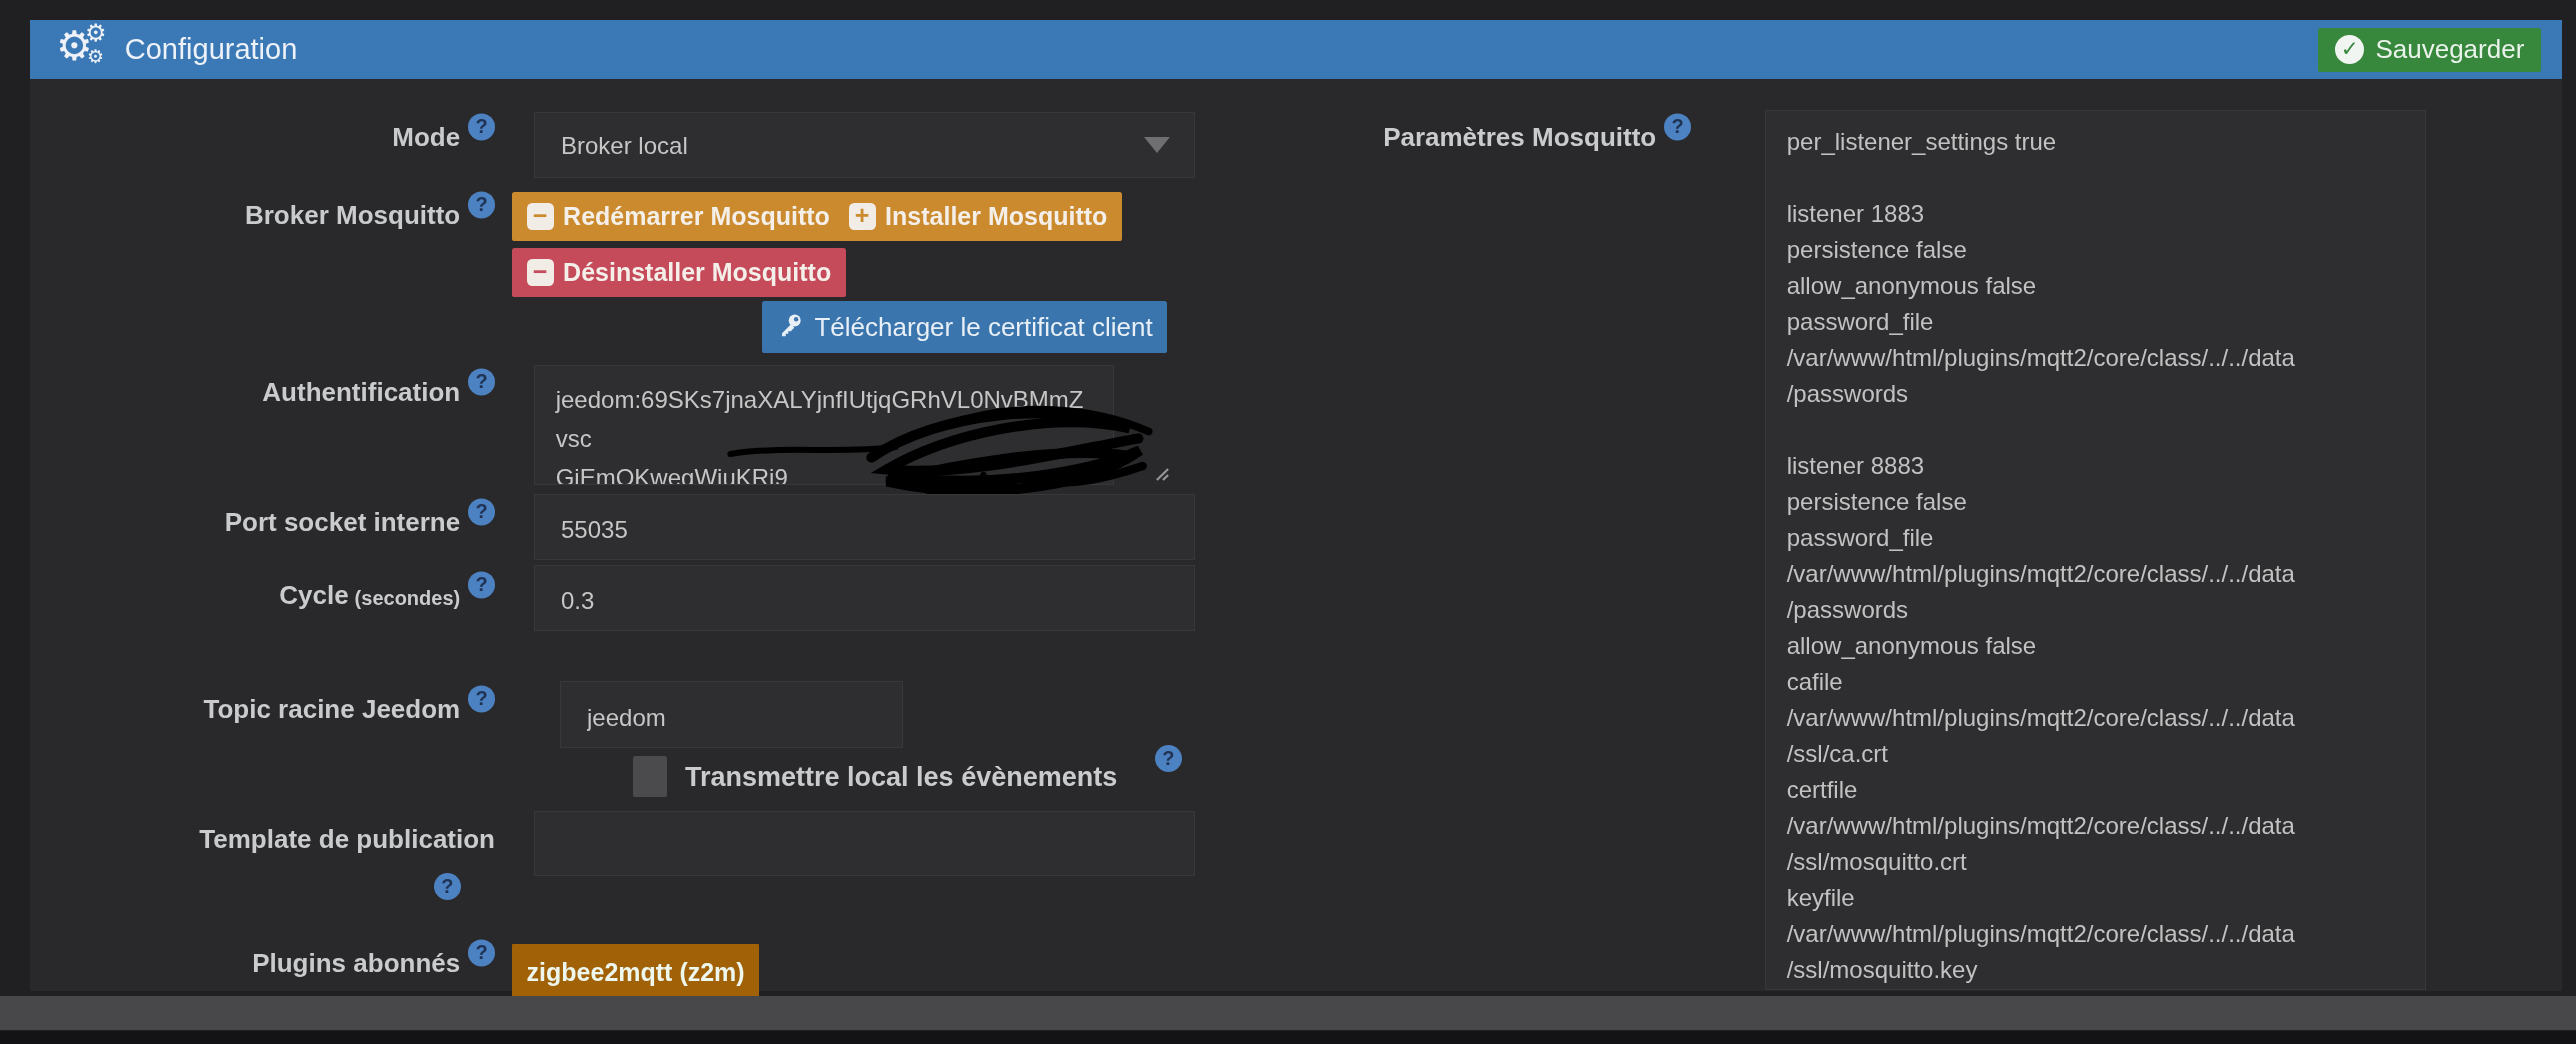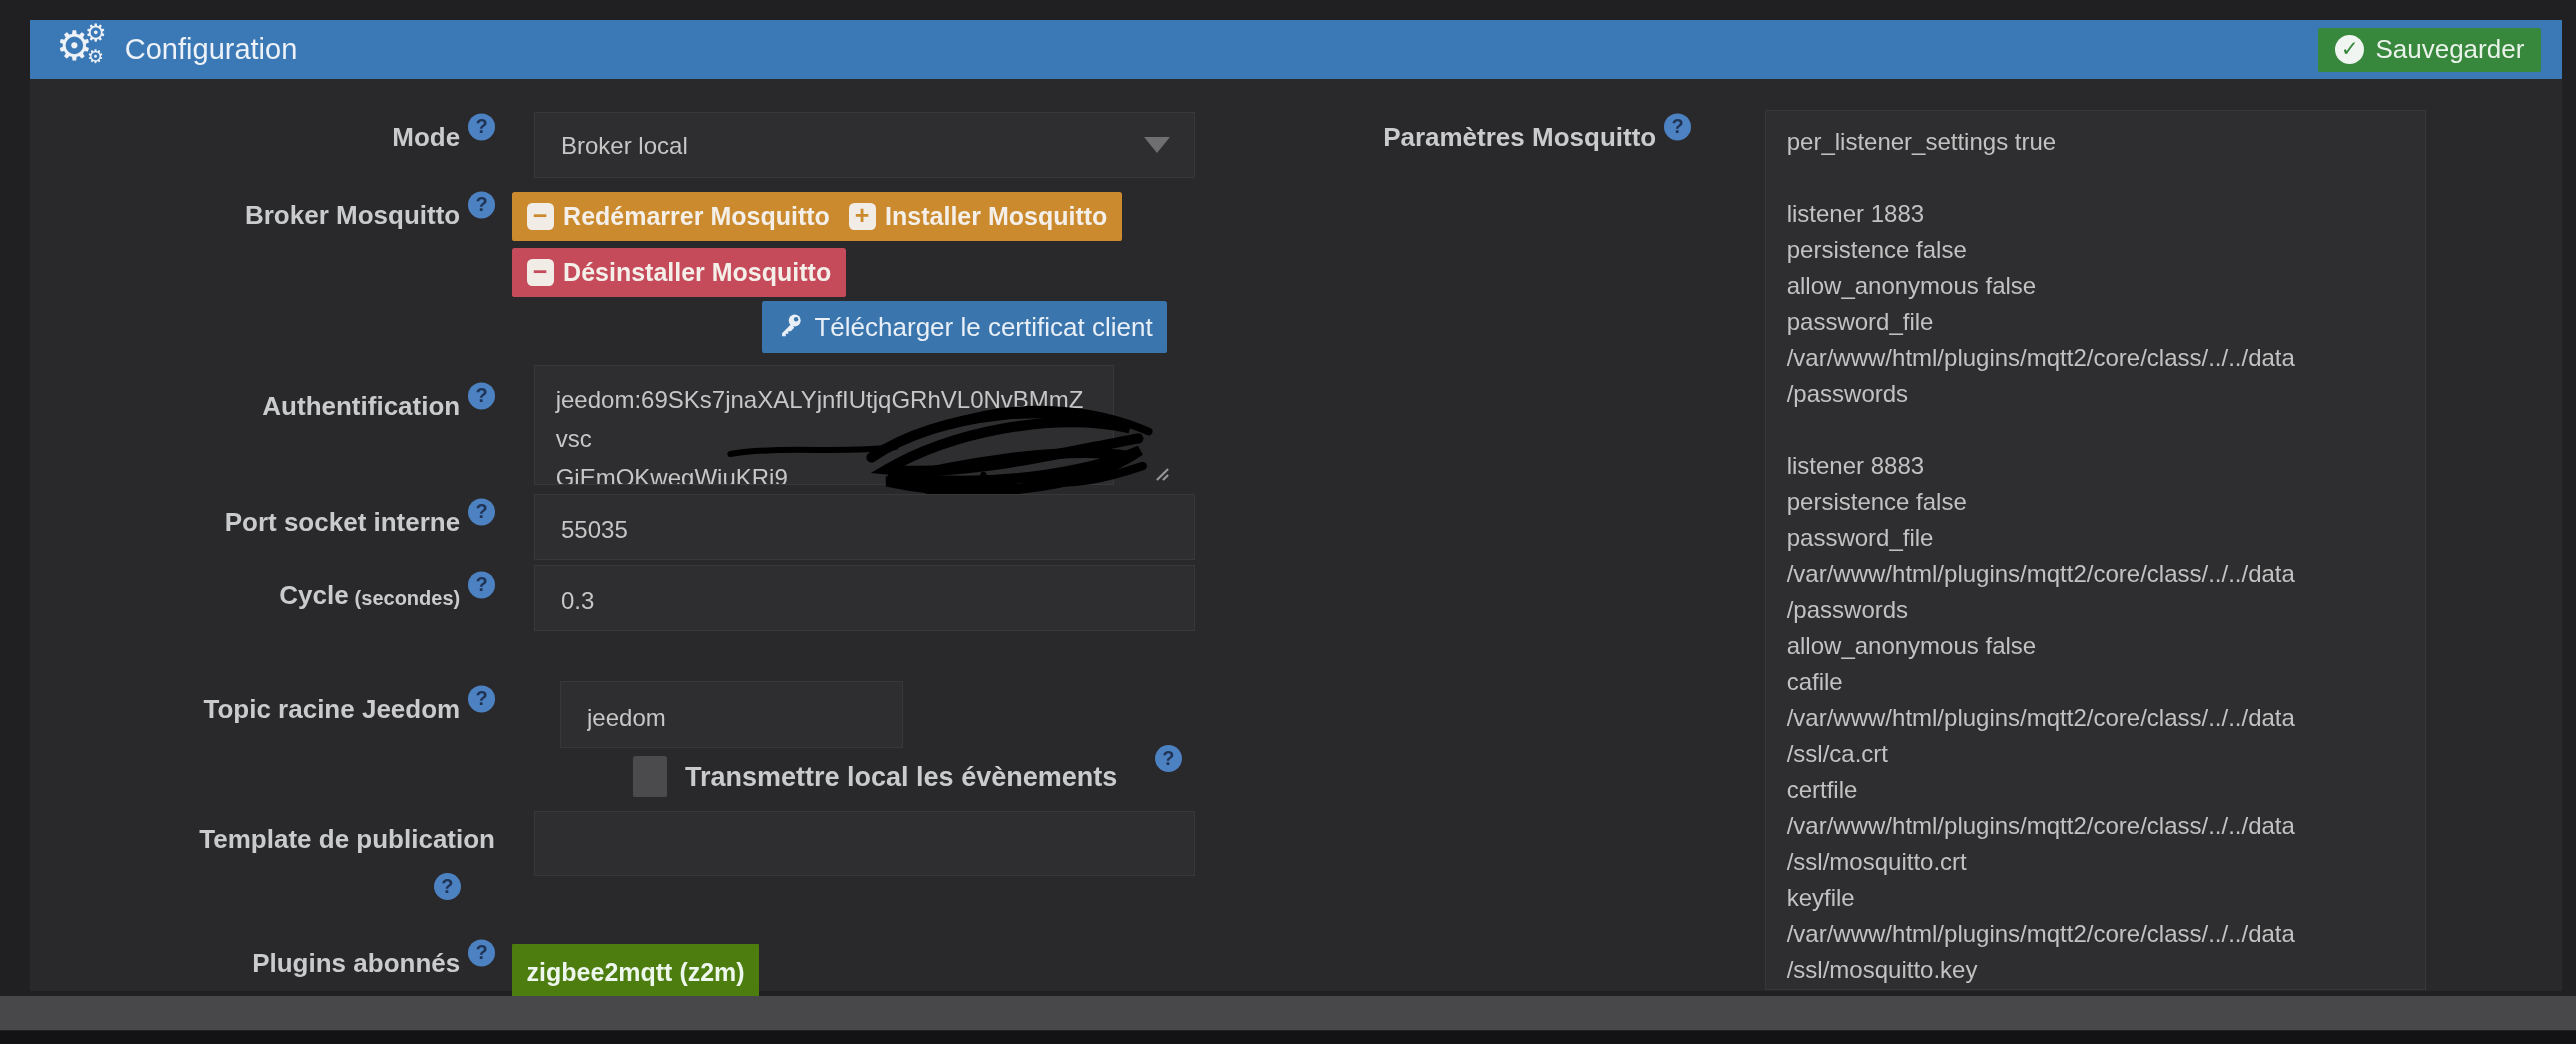--- a/index.html
+++ b/index.html
@@ -59,21 +59,21 @@
   .inp-port { left:482px; top:474px; width:661px; height:66px; }
   .inp-cycle { left:482px; top:545px; width:661px; height:66px; }
   .inp-topic { left:508px; top:661px; width:343px; height:67px; }
   .inp-template { left:482px; top:791px; width:661px; height:65px; }
 
   .checkbox { position:absolute; left:603px; top:736px; width:34px; height:41px;
               background:#4b4b4d; border-radius:2.6px; cursor:pointer; }
   .chk-label { position:absolute; left:655px; top:742px; color:#c9cbcd; font-size:27px; font-weight:bold; }
 
   .badge { position:absolute; left:482px; top:924px; height:56px; display:inline-flex; align-items:center;
-           padding:0 14.6px; background:#4d7c0f; border-radius:1px; color:#eef7ee; font-size:25px; font-weight:bold; }
+           padding:0 14.6px; background:#a16207; border-radius:1px; color:#eef7ee; font-size:25px; font-weight:bold; }
 
   
   .plabel { position:absolute; left:1249px; top:102px; width:412px; display:flex; justify-content:flex-end;
             align-items:flex-start; color:#c9cbcd; font-size:26px; font-weight:bold; }
   .config-ta { left:1713px; top:90px; width:661px; height:880px; line-height:36px; padding-top:13px;
                color:#c2c2c2; word-break:normal; }
 
   .scribble { position:absolute; left:659px; top:372px; width:482px; height:142px; pointer-events:none; }
 
   
@@ -130,21 +130,21 @@
       <svg width="27.6" height="27.6" viewBox="0 0 24 24">
         <g fill="#e9eff6">
           <circle cx="15.4" cy="6.6" r="5.2"></circle>
           <path d="M12.6,9.4 L4.4,17.6 L4.4,20.2 L7.6,20.2 L7.6,18.0 L9.8,18.0 L9.8,15.8 L12.0,15.8 L15.0,12.8 Z"></path>
         </g>
         <circle cx="16.6" cy="5.4" r="1.9" fill="#3a76ad"></circle>
       </svg>
       <span>Télécharger le certificat client</span>
     </div>
 
-    <div class="flabel" style="top:371px;">
+    <div class="flabel" style="top:357px;">
       <span class="txt">Authentification</span>
       <span class="help">?</span>
     </div>
     <div class="ctl textarea auth-ta">jeedom:69SKs7jnaXALYjnfIUtjqGRhVL0NvBMmZvsc
 GiEmQKwegWjuKRi9</div>
     <svg class="resize-h" style="left:1120px; top:442px;" width="20.7" height="20.7" viewBox="0 0 24 24">
       <g stroke="#97979a" stroke-width="2.5">
         <line x1="8" y1="21" x2="21" y2="8"></line>
         <line x1="15" y1="21" x2="21" y2="15"></line>
       </g>

